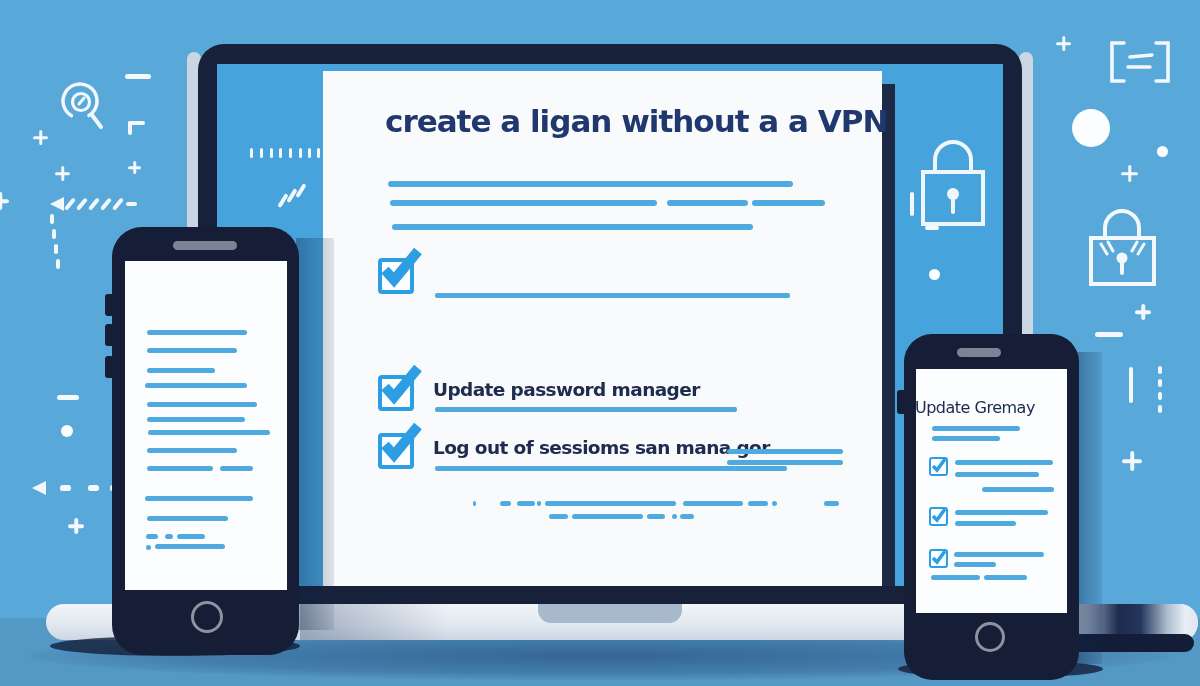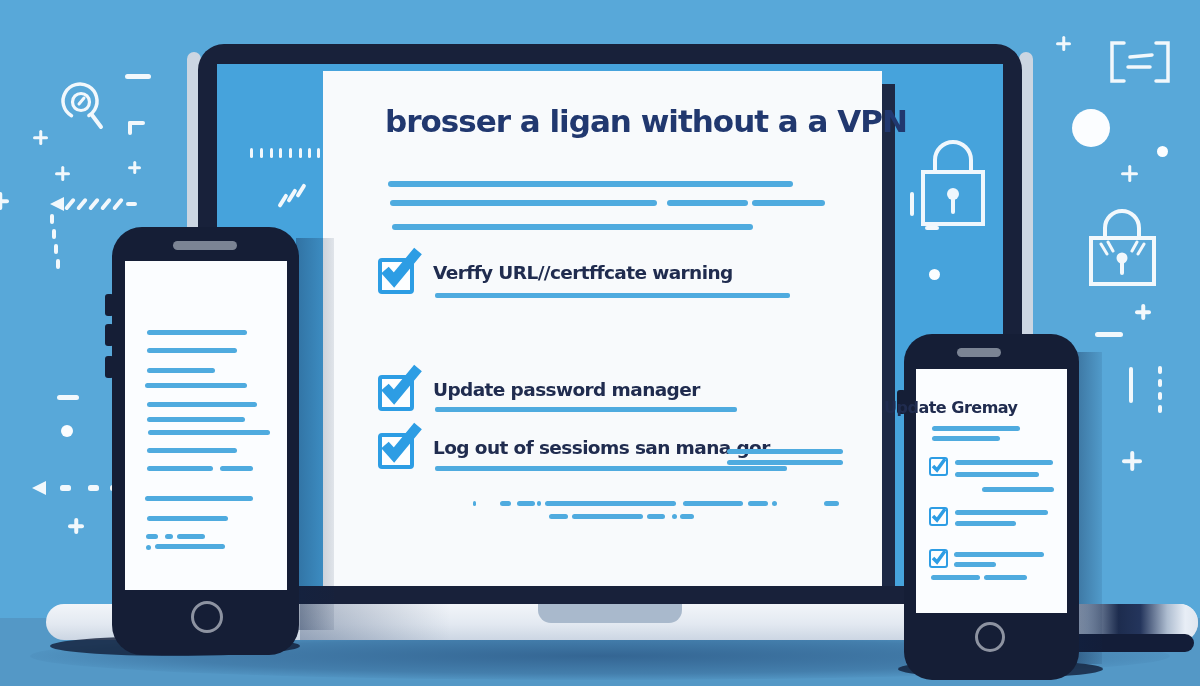--- a/index.html
+++ b/index.html
@@ -142,33 +142,32 @@
   <svg class="deco-svg" style="left:918px;top:132px" width="70" height="98" viewBox="0 0 70 98" fill="none">
     <path d="M17 40 V28 a18 18 0 0 1 36 0 V40" stroke="#eff7fd" stroke-width="4"></path>
     <rect x="5" y="40" width="60" height="52" stroke="#eff7fd" stroke-width="4"></rect>
     <circle cx="35" cy="62" r="6" fill="#eff7fd"></circle>
     <path d="M35 66 V80" stroke="#eff7fd" stroke-width="4" stroke-linecap="round"></path>
   </svg>
   <div class="wdash" style="left:910px;top:192px;width:3.5px;height:24px"></div>
   <div class="wdash" style="left:925px;top:226px;width:14px;height:4px"></div>
   <div class="wdot" style="left:929px;top:269px;width:11px;height:11px"></div>
 
-  <div class="abs" style="left:385px;top:103px;font-size:31px;font-weight:bold;color:var(--navy-title);letter-spacing:-1px;white-space:nowrap">brosser a ligan without a a VPN</div>
+  <div class="abs" style="left:385px;top:103px;font-size:31px;font-weight:bold;color:var(--navy-title);letter-spacing:-1px;white-space:nowrap">create a ligan without a a VPN</div>
   <div class="bline" style="left:388px;top:181px;width:405px;height:6px"></div>
   <div class="bline" style="left:390px;top:200px;width:267px;height:6px"></div>
   <div class="bline" style="left:667px;top:200px;width:81px;height:6px"></div>
   <div class="bline" style="left:752px;top:200px;width:73px;height:6px"></div>
   <div class="bline" style="left:392px;top:224px;width:361px;height:6px"></div>
 
   <div class="chk-row" style="left:378px;top:258px">
     <div class="chk-box"></div>
     <svg class="bigcheck" width="48" height="46" viewBox="0 0 48 46">
       <path d="M8 24 L17 34 L41 5" stroke="var(--cb)" stroke-width="10" fill="none"></path>
     </svg>
-    <div class="chk-label">Verffy URL//certffcate warning</div>
     <div class="chk-underline" style="top:35px;width:355px"></div>
   </div>
   <div class="chk-row" style="left:378px;top:433px">
     <div class="chk-box"></div>
     <svg class="bigcheck" width="48" height="46" viewBox="0 0 48 46">
       <path d="M8 24 L17 34 L41 5" stroke="var(--cb)" stroke-width="10" fill="none"></path>
     </svg>
     <div class="chk-label">Log out of sessioms san mana gor</div>
     <div class="chk-underline" style="top:33px;width:352px"></div>
   </div>
@@ -230,21 +229,21 @@
   <div class="bline" style="left:177px;top:534px;width:28px"></div>
   <div class="bline" style="left:146px;top:545px;width:5px"></div>
   <div class="bline" style="left:155px;top:544px;width:70px"></div>
   <div class="home-btn" style="left:191px;top:601px;width:32px;height:32px"></div>
 
   <div class="abs" style="left:1076px;top:352px;width:26px;height:312px;background:linear-gradient(90deg,rgba(15,35,70,.38),rgba(15,35,70,.10))"></div>
   <div class="side-btn" style="left:897px;top:390px;width:9px;height:24px"></div>
   <div class="abs" style="left:904px;top:334px;width:175px;height:346px;background:#151e36;border-radius:28px"></div>
   <div class="speaker" style="left:957px;top:348px;width:44px;height:9px"></div>
   <div class="abs" style="left:916px;top:369px;width:151px;height:244px;background:#fbfdff"></div>
-  <div class="abs" style="left:884px;top:398px;font-size:16px;font-weight:bold;color:var(--navy-text);letter-spacing:-0.5px;white-space:nowrap">Update Gremay</div>
+  <div class="abs" style="left:915px;top:398px;font-size:16px;font-weight:normal;color:var(--navy-text);letter-spacing:-0.5px;white-space:nowrap">Update Gremay</div>
   <div class="bline" style="left:932px;top:426px;width:88px"></div>
   <div class="bline" style="left:932px;top:436px;width:68px"></div>
 
   <div class="pbox" style="left:929px;top:457px">
     <svg width="18" height="17" viewBox="0 0 18 17" style="position:absolute;left:-1px;top:-2px;overflow:visible">
       <path d="M3 9 L7 13 L15 2" stroke="var(--cb)" stroke-width="3.5" fill="none"></path>
     </svg>
   </div>
   <div class="bline" style="left:955px;top:460px;width:98px"></div>
   <div class="bline" style="left:955px;top:472px;width:84px"></div>

